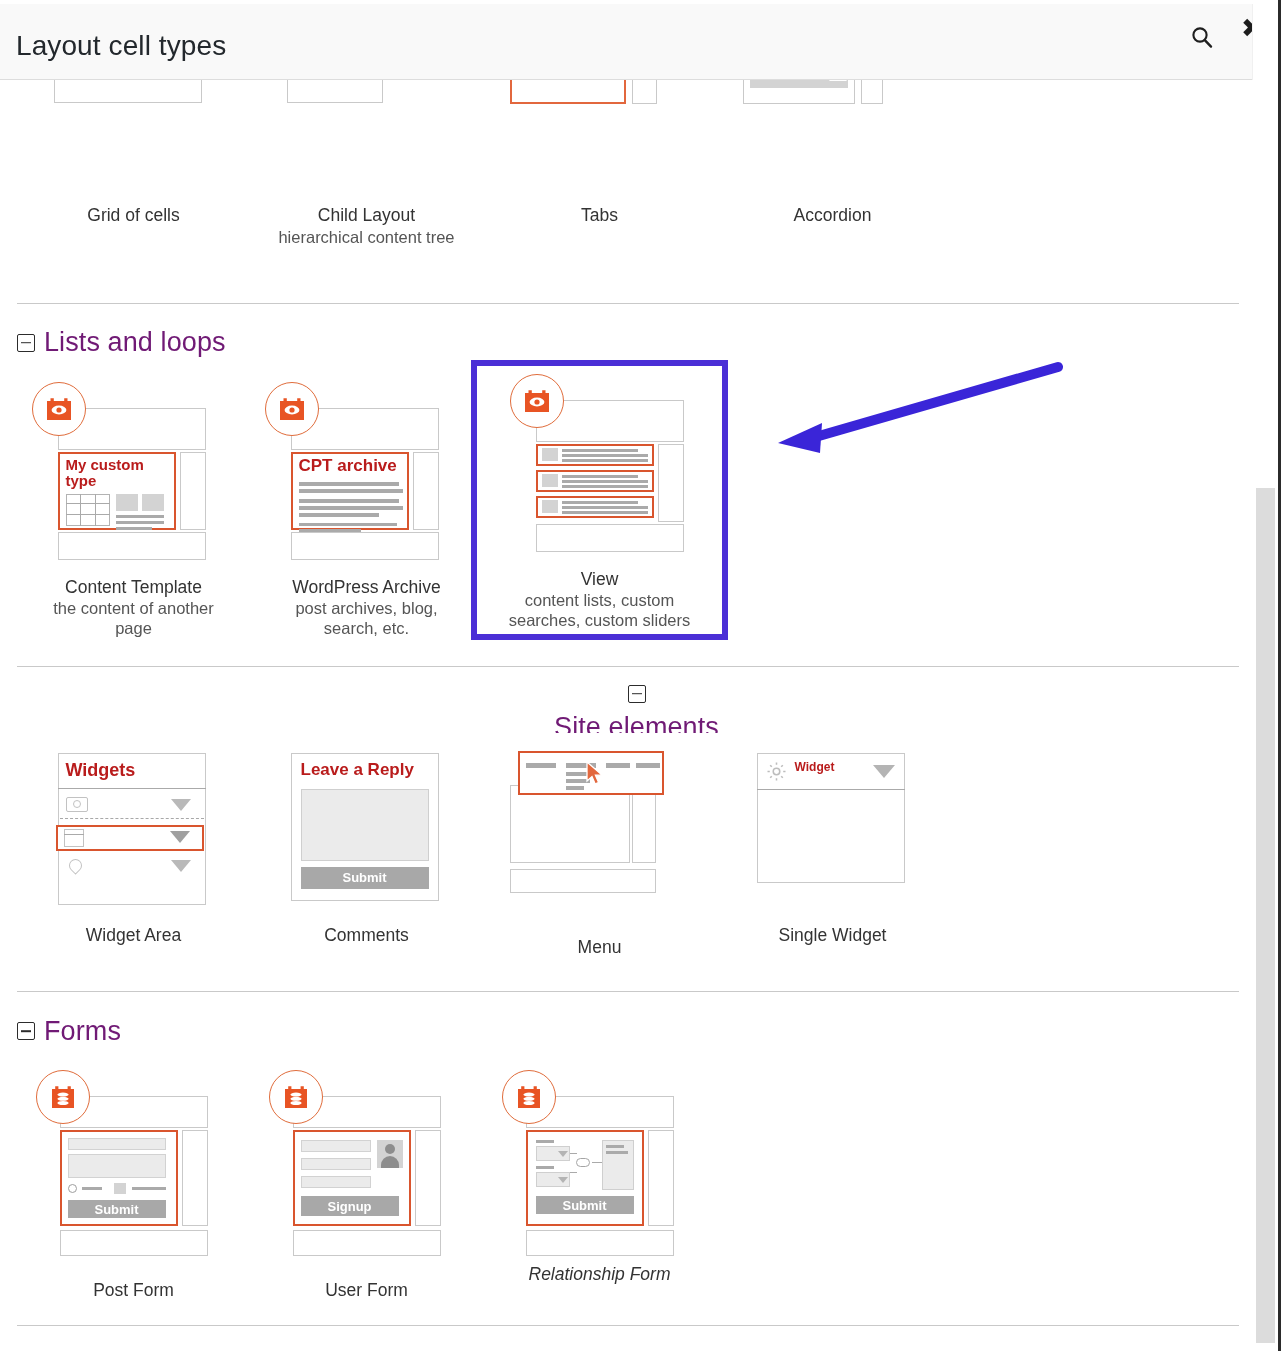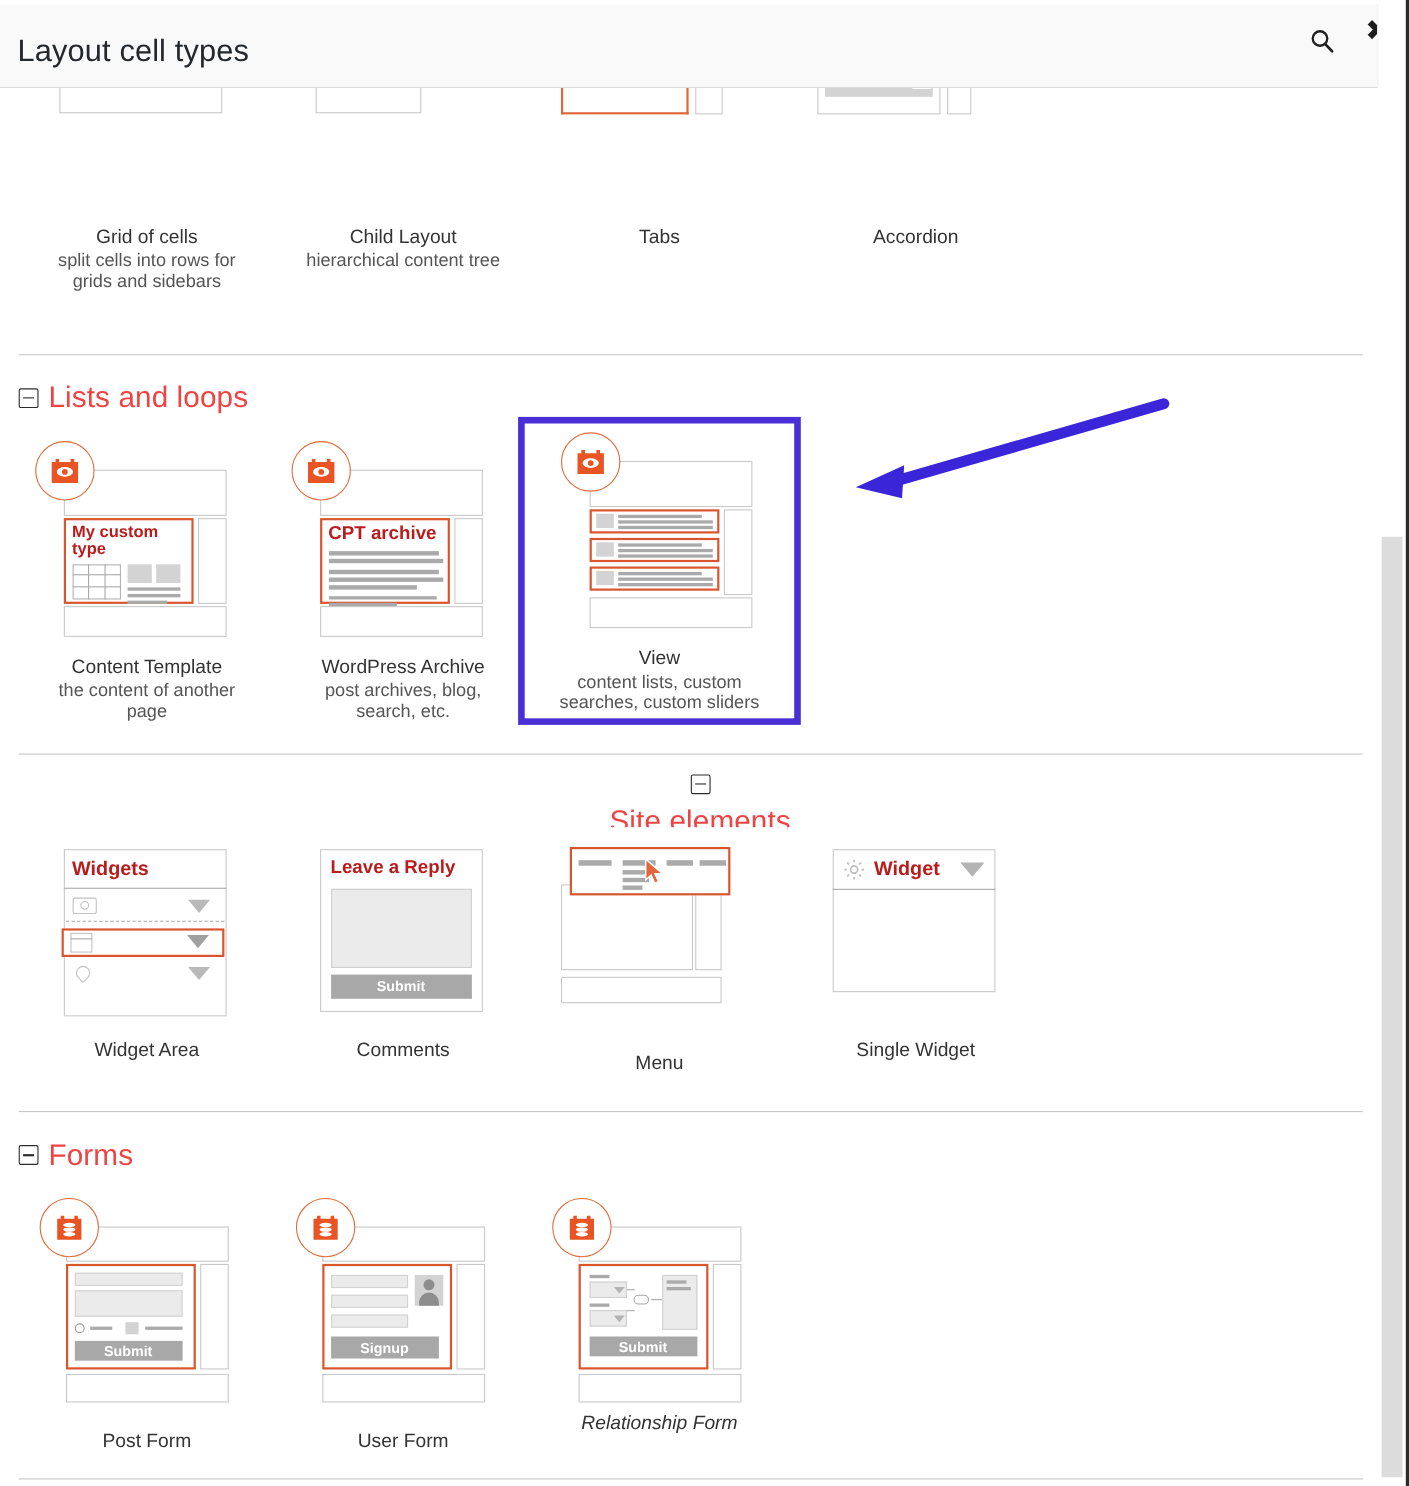--- a/index.html
+++ b/index.html
@@ -123,21 +123,21 @@
   .toggle-box::after {
     content: "";
     position: absolute;
     left: 3px; right: 3px; top: 50%;
     height: 1.6px;
     background: #2c2c2c;
     transform: translateY(-50%);
   }
   .section-title {
     font-size: 27px;
-    color: #ef4444;
+    color: #701a75;
     font-weight: normal;
     letter-spacing: 0.1px;
   }
   .divider {
     height: 1px;
     background: #c9c9c9;
     margin: 0 17px;
   }
 
   
@@ -262,21 +262,20 @@
 
     <div class="section">
       <div class="cards" style="margin-top:-84px;">
 
         <div class="card">
           <div class="thumb-area">
             <div class="wf box-gray" style="left:20px;top:55px;width:148px;height:38px;"></div>
 
           </div>
           <div class="card-label">Grid of cells</div>
-          <div class="card-desc">split cells into rows for grids and sidebars</div>
         </div>
 
         <div class="card">
           <div class="thumb-area">
             <div class="wf box-gray" style="left:20px;top:55px;width:96px;height:38px;"></div>
 
           </div>
           <div class="card-label">Child Layout</div>
           <div class="card-desc">hierarchical content tree</div>
         </div>
@@ -479,21 +478,21 @@
             <div class="wf box-gray" style="left:24px;top:6px;width:148px;height:130px;"></div>
             <div class="wf bar-gray" style="left:24px;top:42px;width:148px;height:1px;"></div>
             <span class="wf" style="left:32px;top:13px;">
               <svg width="23" height="23" viewBox="0 0 24 24">
                 <g fill="none" stroke="#bdbdbd" stroke-width="1.6">
                   <circle cx="12" cy="12" r="3.4"></circle>
                   <path d="M12 2.6 v2.4 M12 19 v2.4 M2.6 12 h2.4 M19 12 h2.4 M5.4 5.4 l1.7 1.7 M16.9 16.9 l1.7 1.7 M18.6 5.4 l-1.7 1.7 M7.1 16.9 l-1.7 1.7"></path>
                 </g>
               </svg>
             </span>
-            <div class="ghost-txt" style="left:62px;top:14px;font-size:18px;">Widget</div>
+            <div class="ghost-txt" style="left:62px;top:14px;font-size:12px;">Widget</div>
             <div class="wf" style="left:140px;top:18px;width:0;height:0;border-left:11px solid transparent;border-right:11px solid transparent;border-top:13px solid #b4b4b4;"></div>
           </div>
           <div class="card-label" style="margin-top:18px;">Single Widget</div>
         </div>
 
       </div>
       <div class="divider" style="margin-top:24px;"></div>
     </div>
 
     <div class="section">

